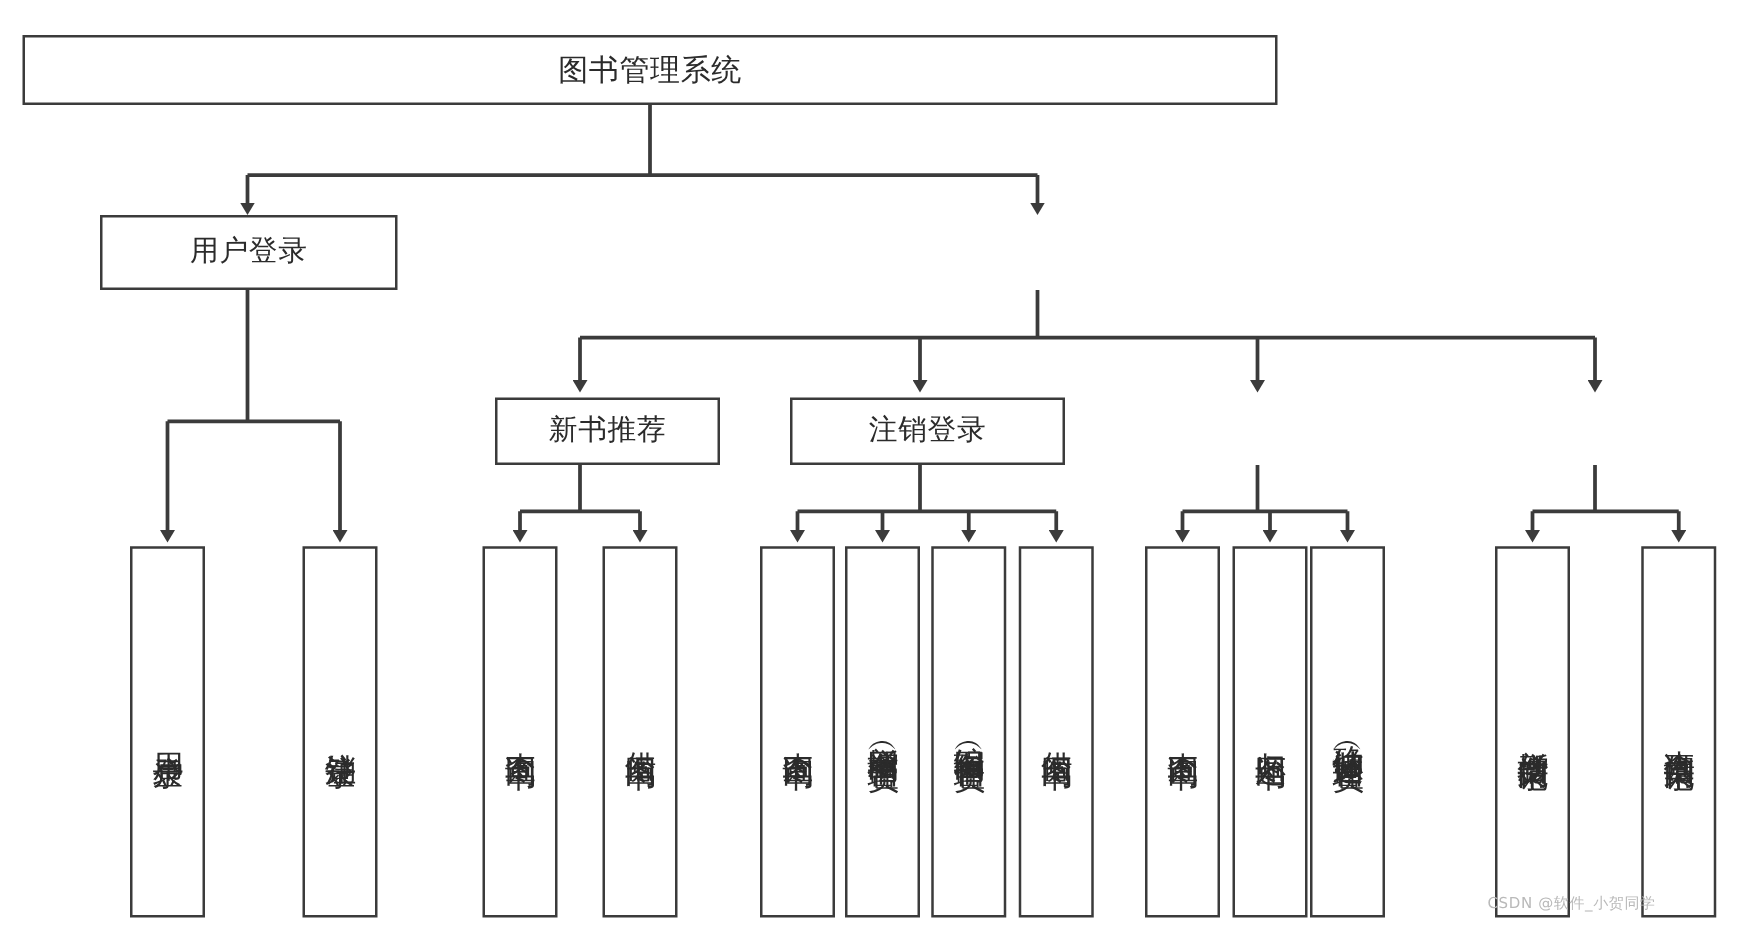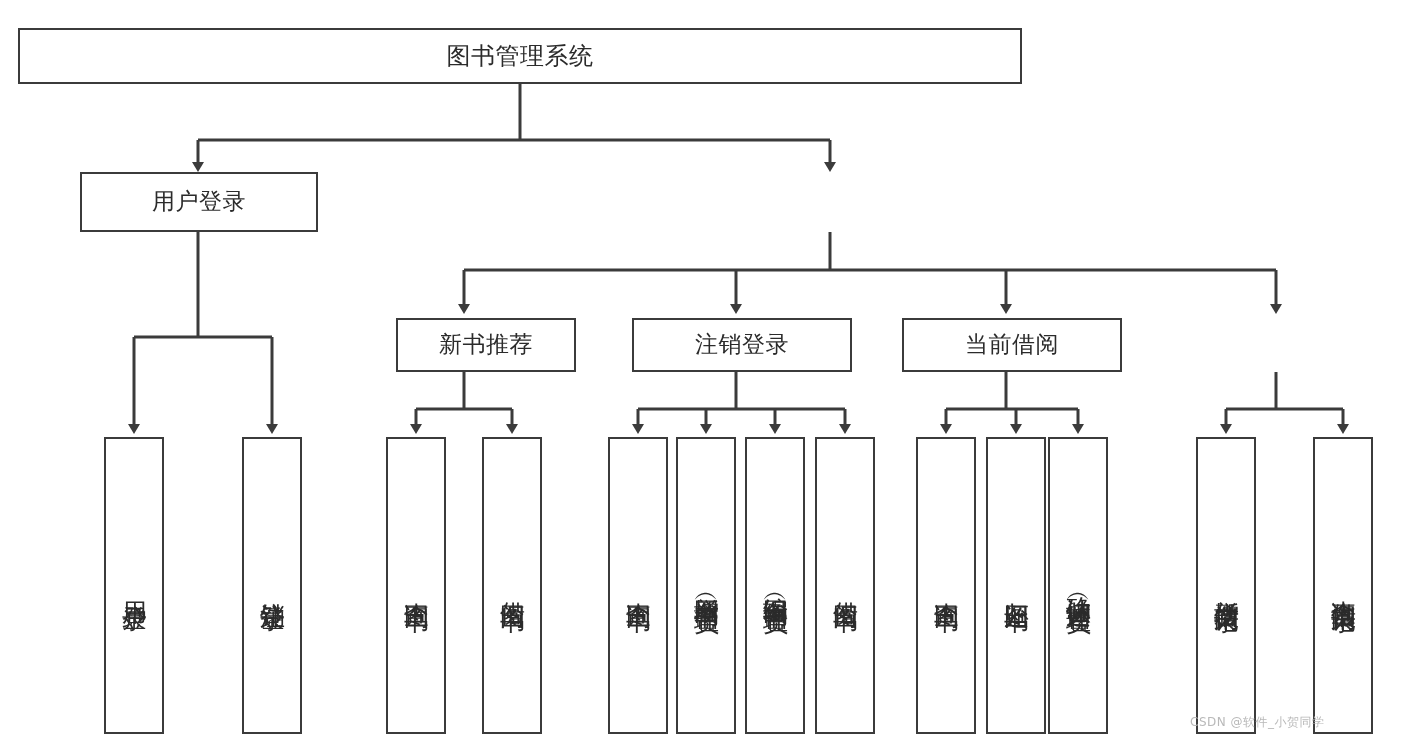--- a/index.html
+++ b/index.html
@@ -126,21 +126,20 @@
       <path d="M1343,409 L1343,425" marker-end="url(#arrow)"></path>
     </g>
   </svg>
 
   <div class="node node-h node-root" style="left:18px; top:12px; width:1004px; height:56px;margin-top:16px;">图书管理系统</div>
 
   <div class="node node-h" style="left:80px; top:172px; width:238px; height:60px;">用户登录</div>
 
   <div class="node node-h" style="left:360px; top:318px; width:180px; height:54px;margin-left:36px;">新书推荐</div>
   <div class="node node-h" style="left:632px; top:318px; width:220px; height:54px;">注销登录</div>
-  <div class="node node-h" style="left:902px; top:318px; width:220px; height:54px;">当前借阅</div>
 
   <div class="node node-v" style="left:104px; top:437px; width:60px; height:297px;">
     <span class="vtext">用户登录</span>
   </div>
   <div class="node node-v" style="left:242px; top:437px; width:60px; height:297px;">
     <span class="vtext">注销登录</span>
   </div>
 
   <div class="node node-v" style="left:386px; top:437px; width:60px; height:297px;">
     <span class="vtext">查询图书</span>

